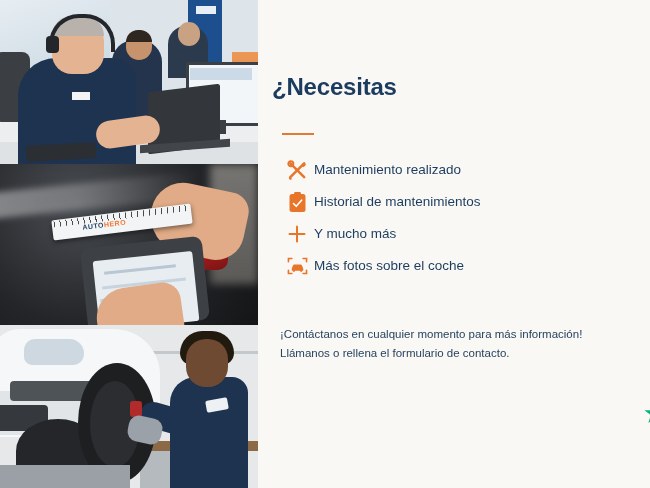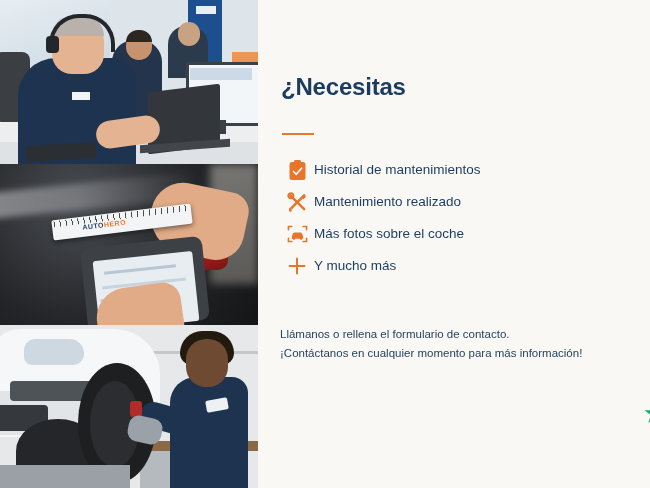--- a/index.html
+++ b/index.html
@@ -99,21 +99,21 @@
   .p3-man-head{position:absolute;left:186px;top:14px;width:42px;height:48px;background:#6e4a32;border-radius:20px;}
   .p3-man-hair{position:absolute;left:180px;top:6px;width:54px;height:34px;background:#22190f;border-radius:26px 26px 14px 14px;}
   .p3-man-badge{position:absolute;left:206px;top:74px;width:22px;height:12px;background:#eef1f4;border-radius:2px;transform:rotate(-10deg);}
   .p3-arm{position:absolute;left:140px;top:80px;width:48px;height:26px;background:#1d3350;border-radius:13px;transform:rotate(16deg);}
   .p3-glove{position:absolute;left:128px;top:92px;width:34px;height:26px;background:#9aa1a8;border-radius:10px;transform:rotate(12deg);}
   .p3-tool{position:absolute;left:130px;top:76px;width:12px;height:16px;background:#b22b2b;border-radius:3px;}
 
   
   .content{position:relative;flex:1;padding:0;}
 
-  .headline{position:absolute;left:23px;top:56px;width:240px;
+  .headline{position:absolute;left:14px;top:56px;width:240px;
     font-size:24px;line-height:1.22;font-weight:bold;color:#1b3c5e;letter-spacing:-.2px;}
   .rule{position:absolute;left:24px;top:133px;width:32px;height:2px;background:#e07b32;}
 
   
   .features{position:absolute;left:22px;top:154px;width:340px;}
   .feat{display:flex;align-items:center;height:32px;}
   .feat-ic{width:34px;height:26px;display:flex;align-items:center;justify-content:center;flex:0 0 34px;}
   .feat-lbl{font-size:13.5px;color:#1b3c5e;line-height:1;}
 
   
@@ -209,79 +209,79 @@
     <h1 class="headline">
       <span>¿Necesitas</span><br>
     </h1>
 
     <div class="rule"></div>
 
     <div class="features">
 
       <div class="feat">
         <span class="feat-ic">
-          <svg width="17" height="21" viewBox="0 0 17 21">
-            <rect x="0.5" y="2" width="16" height="18" rx="2.5" fill="#e8762a"></rect>
-            <rect x="5" y="0" width="7" height="4" rx="1.4" fill="#e8762a"></rect>
-            <path d="M4.5 11.5 L7.2 14.3 L12.6 8.2" fill="none" stroke="#ffffff" stroke-width="1.6" stroke-linecap="round" stroke-linejoin="round"></path>
-          </svg>
-        </span>
-        <span class="feat-lbl">Historial de mantenimientos</span>
-      </div>
-
-      <div class="feat">
-        <span class="feat-ic">
           <svg width="21" height="21" viewBox="0 0 22 22">
             <g stroke="#e8762a" stroke-width="2.6" stroke-linecap="round">
               <line x1="3.5" y1="3.5" x2="18" y2="18"></line>
               <line x1="18" y1="3.5" x2="3.5" y2="18"></line>
             </g>
             <circle cx="4" cy="4" r="2.6" fill="none" stroke="#e8762a" stroke-width="2.1"></circle>
             <path d="M17.6 2.6 L20 5 L17.3 7.7 L14.9 5.3 Z" fill="#e8762a"></path>
             <path d="M3 17.4 L5.4 19.8 L3.2 21 L1.8 19.2 Z" fill="#e8762a"></path>
           </svg>
         </span>
         <span class="feat-lbl">Mantenimiento realizado</span>
       </div>
 
+      <div class="feat">
+        <span class="feat-ic">
+          <svg width="17" height="21" viewBox="0 0 17 21">
+            <rect x="0.5" y="2" width="16" height="18" rx="2.5" fill="#e8762a"></rect>
+            <rect x="5" y="0" width="7" height="4" rx="1.4" fill="#e8762a"></rect>
+            <path d="M4.5 11.5 L7.2 14.3 L12.6 8.2" fill="none" stroke="#ffffff" stroke-width="1.6" stroke-linecap="round" stroke-linejoin="round"></path>
+          </svg>
+        </span>
+        <span class="feat-lbl">Historial de mantenimientos</span>
+      </div>
+
+
+      <div class="feat">
+        <span class="feat-ic">
+          <svg width="20" height="20" viewBox="0 0 20 20">
+            <g stroke="#e8762a" stroke-width="2" stroke-linecap="round">
+              <line x1="10" y1="2.5" x2="10" y2="17.5"></line>
+              <line x1="2.5" y1="10" x2="17.5" y2="10"></line>
+            </g>
+          </svg>
+        </span>
+        <span class="feat-lbl">Y mucho más</span>
+      </div>
 
       <div class="feat">
         <span class="feat-ic">
           <svg width="21" height="20" viewBox="0 0 22 21">
             <g fill="none" stroke="#e8762a" stroke-width="1.7" stroke-linecap="round">
               <path d="M1.5 6 V2.6 h3.6"></path>
               <path d="M20.5 6 V2.6 h-3.6"></path>
               <path d="M1.5 15 v3.4 h3.6"></path>
               <path d="M20.5 15 v3.4 h-3.6"></path>
             </g>
             <path d="M5 13.2 l1.3-3.3 a1.6 1.6 0 0 1 1.5-1 h6.4 a1.6 1.6 0 0 1 1.5 1 l1.3 3.3 v2.2 h-12 z" fill="#e8762a"></path>
             <circle cx="7.2" cy="15.6" r="1.2" fill="#e8762a"></circle>
             <circle cx="14.8" cy="15.6" r="1.2" fill="#e8762a"></circle>
           </svg>
         </span>
         <span class="feat-lbl">Más fotos sobre el coche</span>
       </div>
 
-      <div class="feat">
-        <span class="feat-ic">
-          <svg width="20" height="20" viewBox="0 0 20 20">
-            <g stroke="#e8762a" stroke-width="2" stroke-linecap="round">
-              <line x1="10" y1="2.5" x2="10" y2="17.5"></line>
-              <line x1="2.5" y1="10" x2="17.5" y2="10"></line>
-            </g>
-          </svg>
-        </span>
-        <span class="feat-lbl">Y mucho más</span>
-      </div>
-
     </div>
 
     <div class="contact">
+      <div>¡Contáctanos en cualquier momento para más información!</div>
       <div>Llámanos o rellena el formulario de contacto.</div>
-      <div>¡Contáctanos en cualquier momento para más información!</div>
     </div>
 
     <div class="tp">
       <div class="tp-logo">
         <svg width="25" height="25" viewBox="0 0 24 24">
           <path d="M12 1.6 L14.9 8.9 L22.6 8.9 L16.4 13.5 L18.9 21 L12 16.4 L5.1 21 L7.6 13.5 L1.4 8.9 L9.1 8.9 Z" fill="#00b67a"></path>
         </svg>
 
       </div>
 

